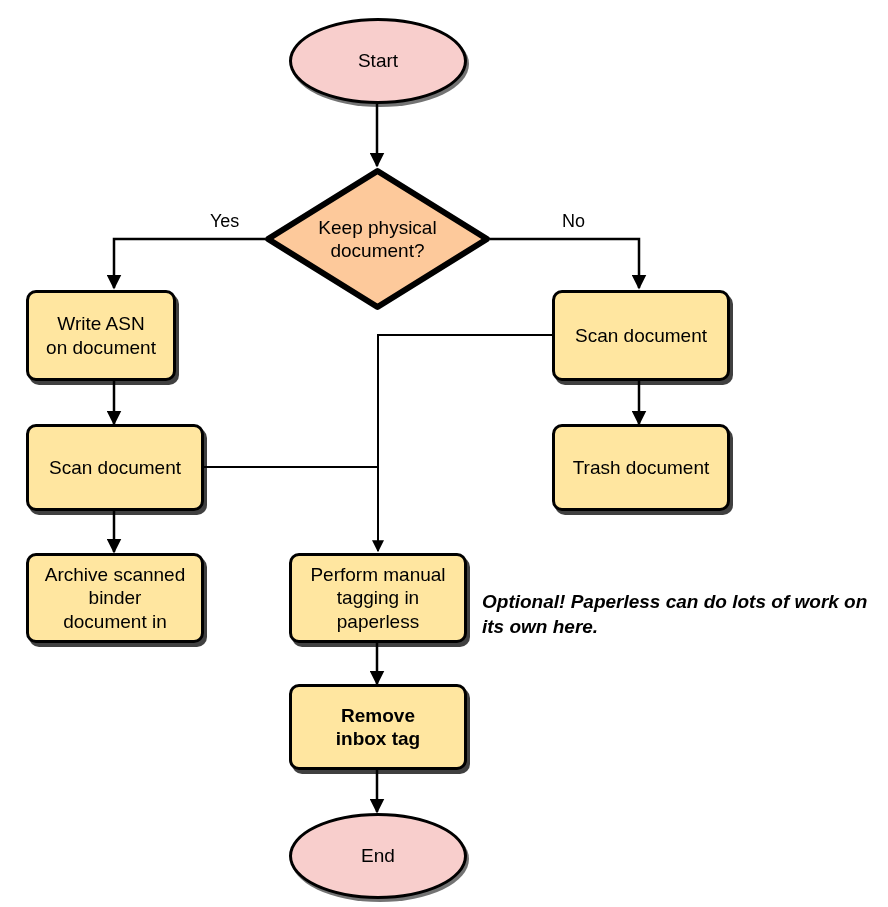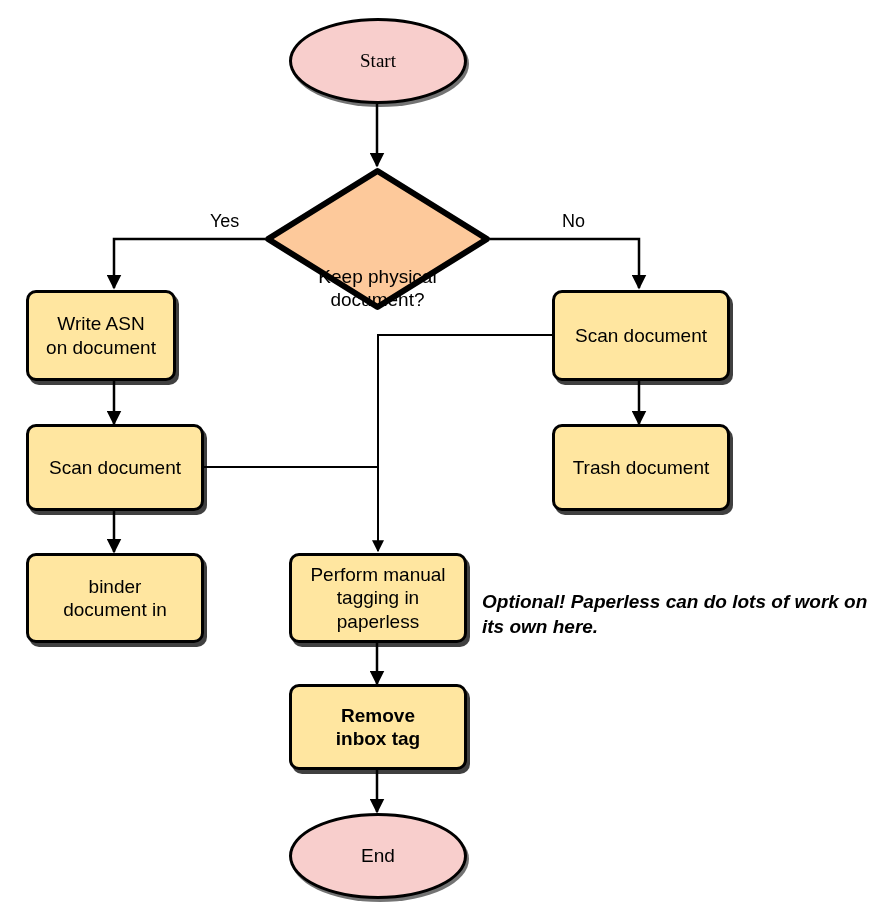--- a/index.html
+++ b/index.html
@@ -47,21 +47,20 @@
   }
   .node-process {
     border: 3px solid #000000;
     border-radius: 10px;
     background: #ffe6a0;
     box-shadow: 3px 4px 0 rgba(0,0,0,0.75);
   }
   .node-decision {
     background: transparent;
     border: 0;
-    align-items: flex-end;
   }
   .node-decision .diamond-shape {
     position: absolute;
     left: 0;
     top: 0;
     width: 100%;
     height: 100%;
   }
   .node-decision .diamond-label {
     position: relative;
@@ -114,21 +113,21 @@
 
     <path d="M 552 335 L 378 335 L 378 551" stroke="#000000" stroke-width="2" fill="none" marker-end="url(#arrowhead)"></path>
 
     <path d="M 204 467 L 378 467" stroke="#000000" stroke-width="2" fill="none"></path>
 
     <path d="M 377 643 L 377 684" stroke="#000000" stroke-width="2.5" fill="none" marker-end="url(#arrowhead)"></path>
 
     <path d="M 377 770 L 377 812" stroke="#000000" stroke-width="2.5" fill="none" marker-end="url(#arrowhead)"></path>
   </svg>
 
-  <div class="node node-terminal" style="left:289px; top:18px; width:178px; height:86px;font-family:Liberation Serif, serif;">
+  <div class="node node-terminal" style="left:289px; top:18px; width:178px; height:86px;">
     <span>Start</span>
   </div>
 
   <div class="node node-decision" style="left:264px; top:167px; width:227px; height:144px;">
     <svg class="diamond-shape" viewBox="0 0 227 144" preserveAspectRatio="none" xmlns="http://www.w3.org/2000/svg">
       <polygon points="113.5,4 223,72 113.5,140 4,72" fill="#fdc99b" stroke="#000000" stroke-width="6" stroke-linejoin="round"></polygon>
     </svg>
     <div class="diamond-label">
       <span class="nl">Keep physical</span>
       <span class="nl">document?</span>
@@ -144,20 +143,21 @@
       <span class="nl">on document</span>
     </div>
   </div>
 
   <div class="node node-process" style="left:26px; top:424px; width:178px; height:87px;">
     <span>Scan document</span>
   </div>
 
   <div class="node node-process" style="left:26px; top:553px; width:178px; height:90px;">
     <div>
+      <span class="nl">Archive scanned</span>
       <span class="nl">binder</span>
       <span class="nl">document in</span>
     </div>
   </div>
 
   <div class="node node-process" style="left:552px; top:290px; width:178px; height:91px;">
     <span>Scan document</span>
   </div>
 
   <div class="node node-process" style="left:552px; top:424px; width:178px; height:87px;">

